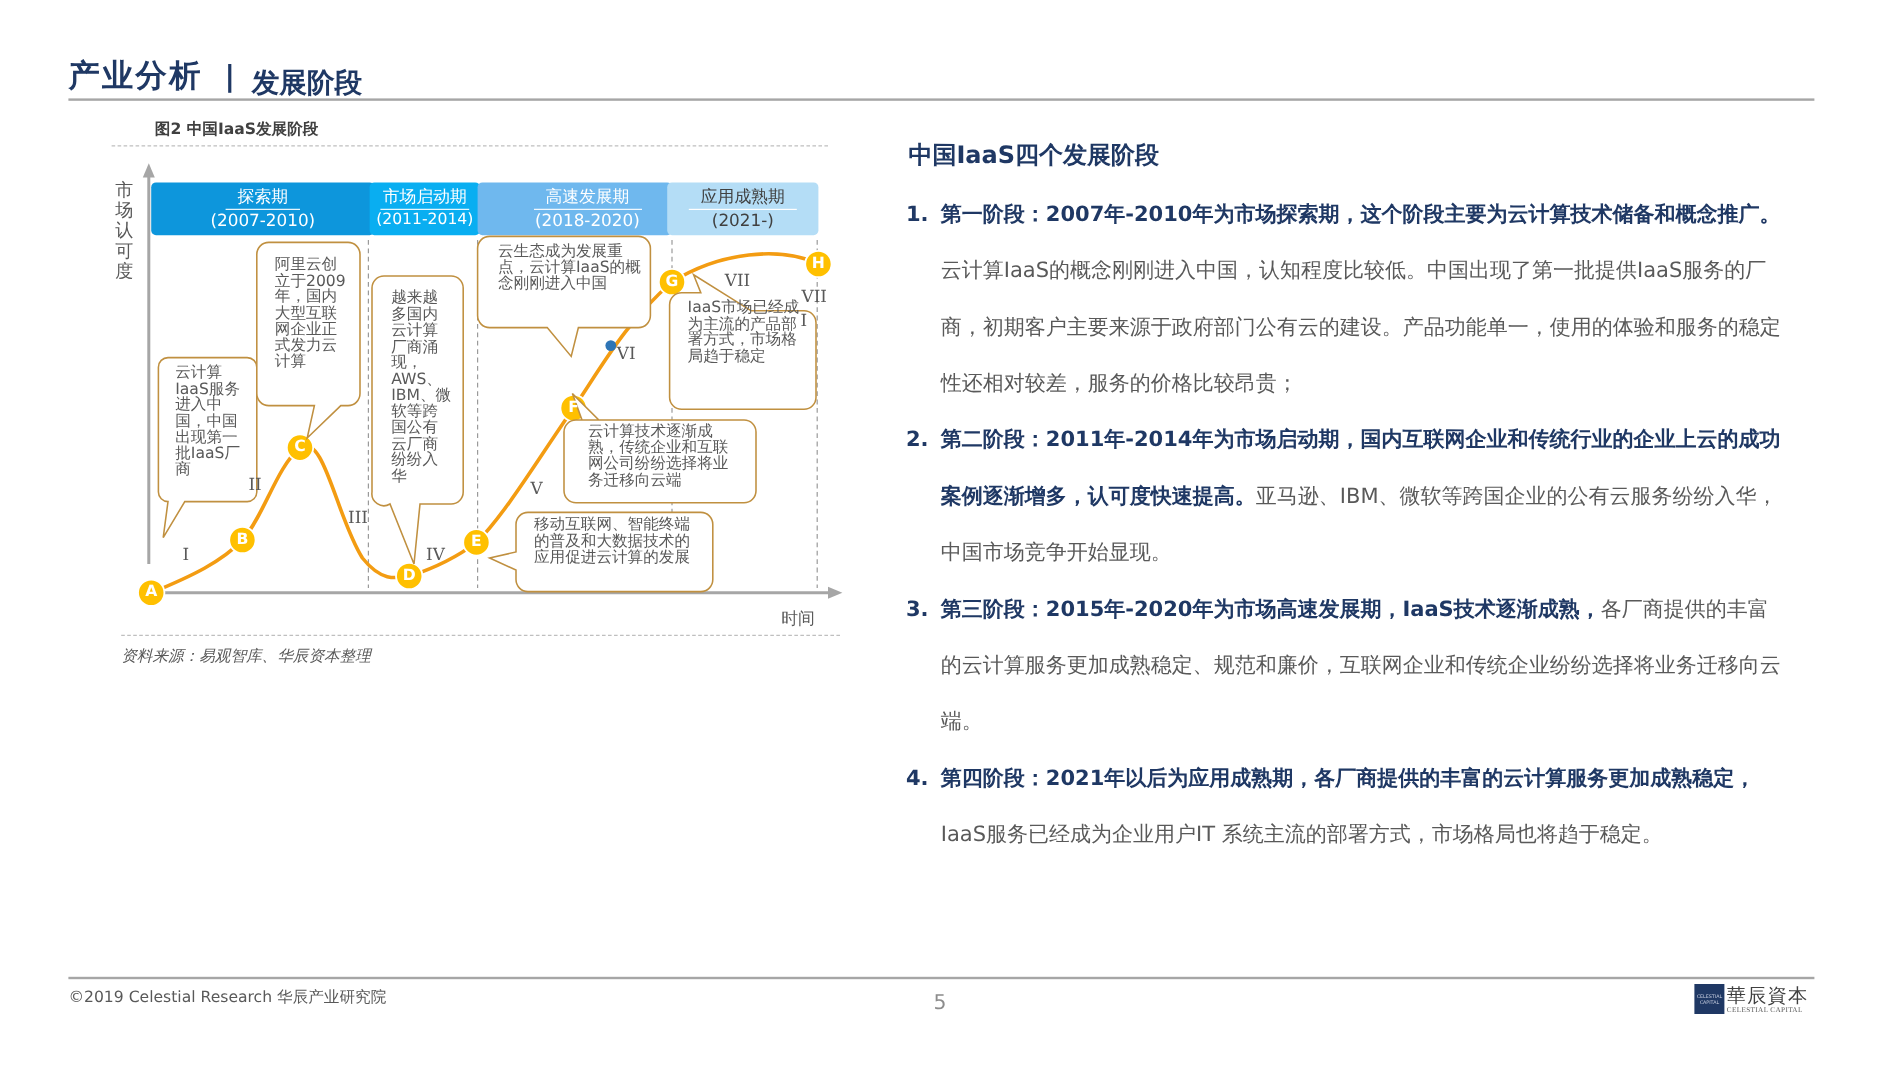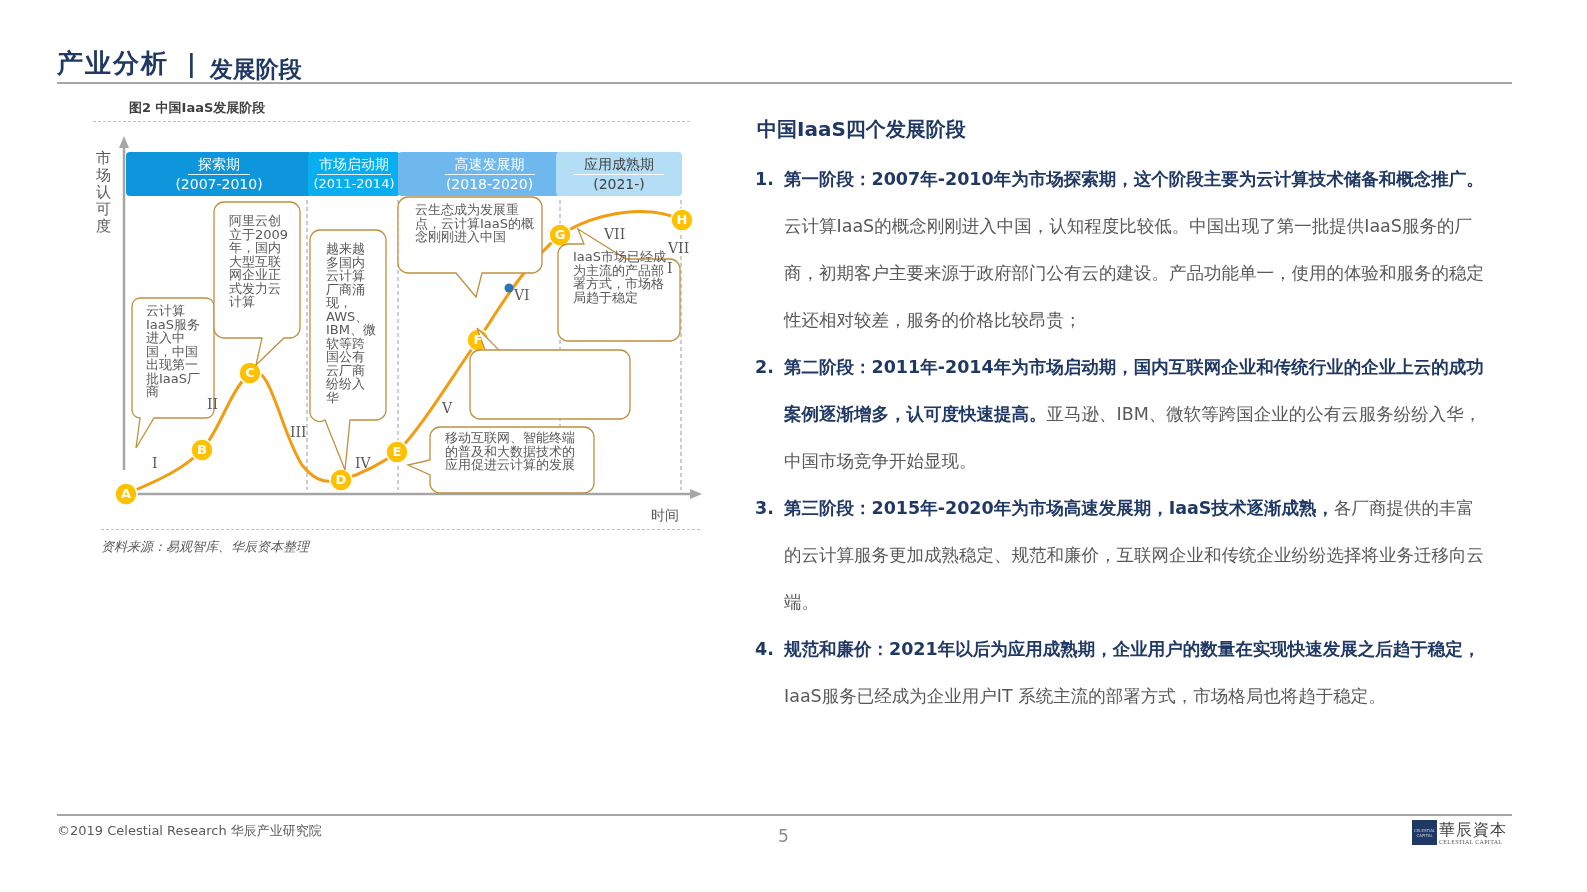--- a/index.html
+++ b/index.html
@@ -142,20 +142,21 @@
   <span class="roman" style="left:352px;top:270px;">V</span>
   <span class="roman" style="left:424px;top:157px;">VI</span>
   <span class="roman" style="left:514px;top:96px;">VII</span>
   <span class="roman" style="left:578px;top:110px;">VII</span>
   <span class="roman" style="left:577px;top:130px;">I</span>
 
   <div class="callout" style="left:56px;top:174px;width:56px;">云计算IaaS服务进入中国，中国出现第一批IaaS厂商</div>
   <div class="callout" style="left:139px;top:84px;width:64px;">阿里云创立于2009年，国内大型互联网企业正式发力云计算</div>
   <div class="callout" style="left:236px;top:112px;width:50px;">越来越多国内云计算厂商涌现，AWS、IBM、微软等跨国公有云厂商纷纷入华</div>
   <div class="callout" style="left:355px;top:301px;width:130px;">移动互联网、智能终端的普及和大数据技术的应用促进云计算的发展</div>
+  <div class="callout" style="left:400px;top:223px;width:128px;">云计算技术逐渐成熟，传统企业和互联网公司纷纷选择将业务迁移向云端</div>
   <div class="callout" style="left:325px;top:73px;width:122px;">云生态成为发展重点，云计算IaaS的概念刚刚进入中国</div>
   <div class="callout" style="left:483px;top:120px;width:96px;">IaaS市场已经成为主流的产品部署方式，市场格局趋于稳定</div>
 </div>
 
 <div class="fig-rule-bot"></div>
 <div class="fig-source">资料来源：易观智库、华辰资本整理</div>
 
 <div class="side-title">中国IaaS四个发展阶段</div>
 <div class="stages">
   <div class="stage-item">
@@ -165,21 +166,21 @@
   <div class="stage-item">
     <span class="num">2.</span>
     <span class="bold">第二阶段：2011年-2014年为市场启动期，国内互联网企业和传统行业的企业上云的成功案例逐渐增多，认可度快速提高。</span><span>亚马逊、IBM、微软等跨国企业的公有云服务纷纷入华，中国市场竞争开始显现。</span>
   </div>
   <div class="stage-item">
     <span class="num">3.</span>
     <span class="bold">第三阶段：2015年-2020年为市场高速发展期，IaaS技术逐渐成熟，</span><span>各厂商提供的丰富的云计算服务更加成熟稳定、规范和廉价，互联网企业和传统企业纷纷选择将业务迁移向云端。</span>
   </div>
   <div class="stage-item">
     <span class="num">4.</span>
-    <span class="bold">规范和廉价：2021年以后为应用成熟期，企业用户的数量在实现快速发展之后趋于稳定，</span><span>IaaS服务已经成为企业用户IT 系统主流的部署方式，市场格局也将趋于稳定。</span>
+    <span class="bold">第四阶段：2021年以后为应用成熟期，各厂商提供的丰富的云计算服务更加成熟稳定，</span><span>IaaS服务已经成为企业用户IT 系统主流的部署方式，市场格局也将趋于稳定。</span>
   </div>
 </div>
 
 <div class="footer-rule"></div>
 <div class="copyright">©2019 Celestial Research 华辰产业研究院</div>
 <div class="page-num">5</div>
 <div class="logo">
   <div class="logo-box">CELESTIAL CAPITAL</div>
   <div class="logo-text">
     <span class="logo-cn">華辰資本</span>

